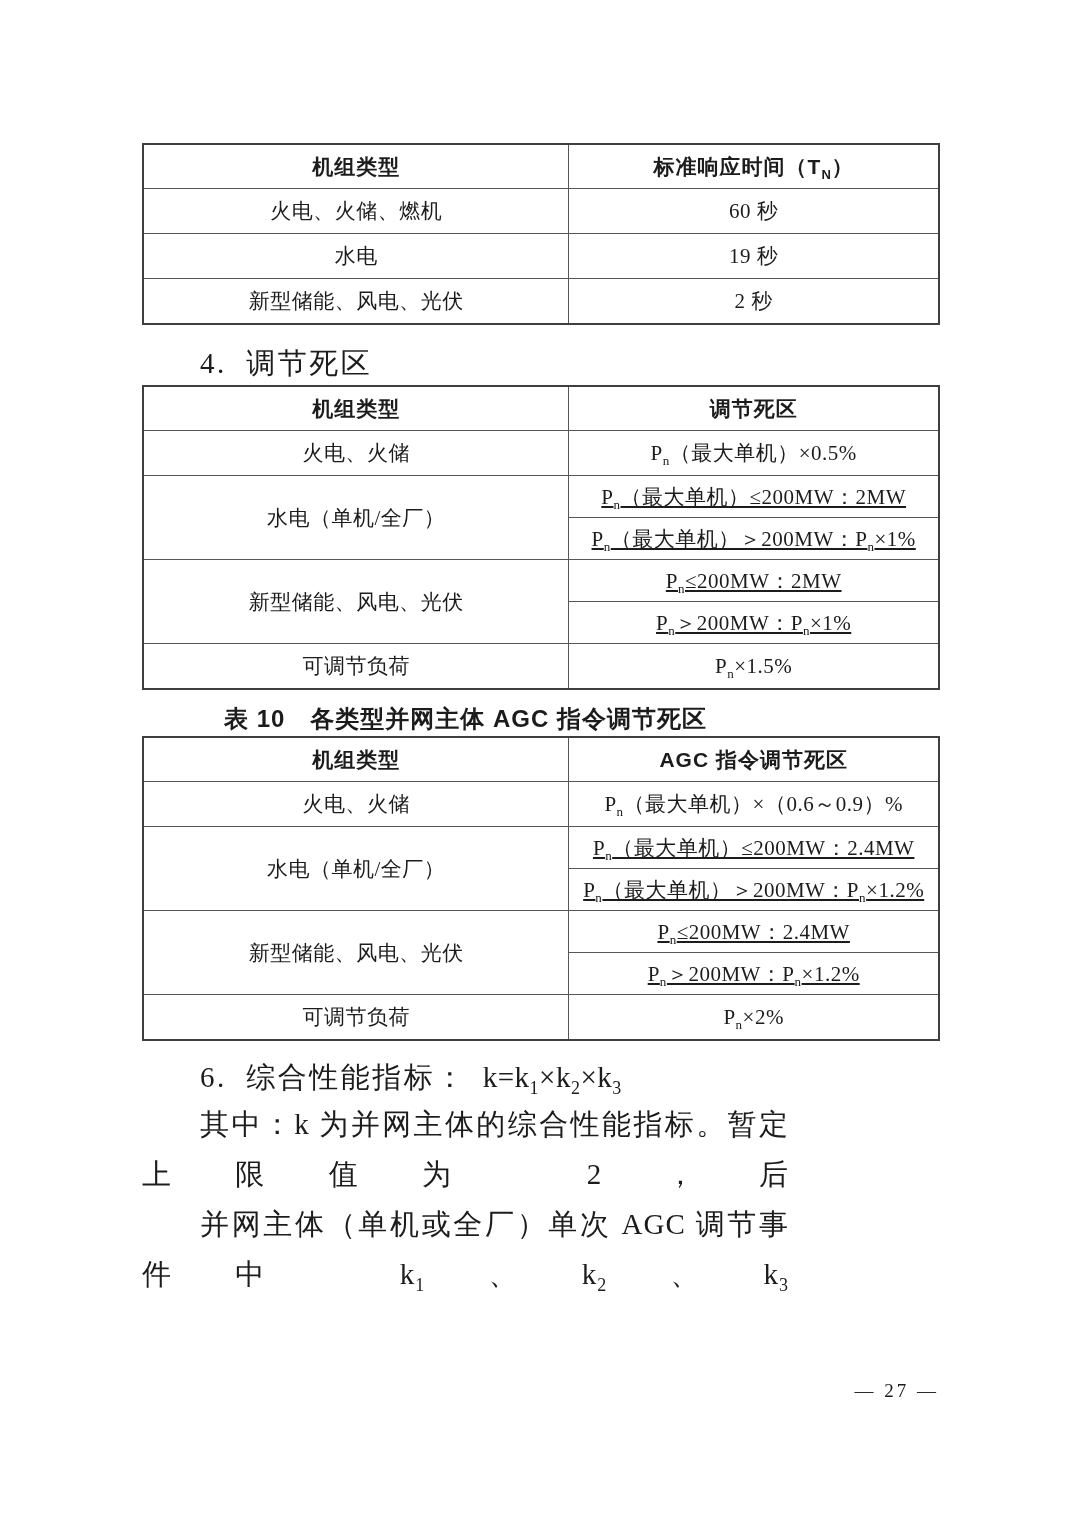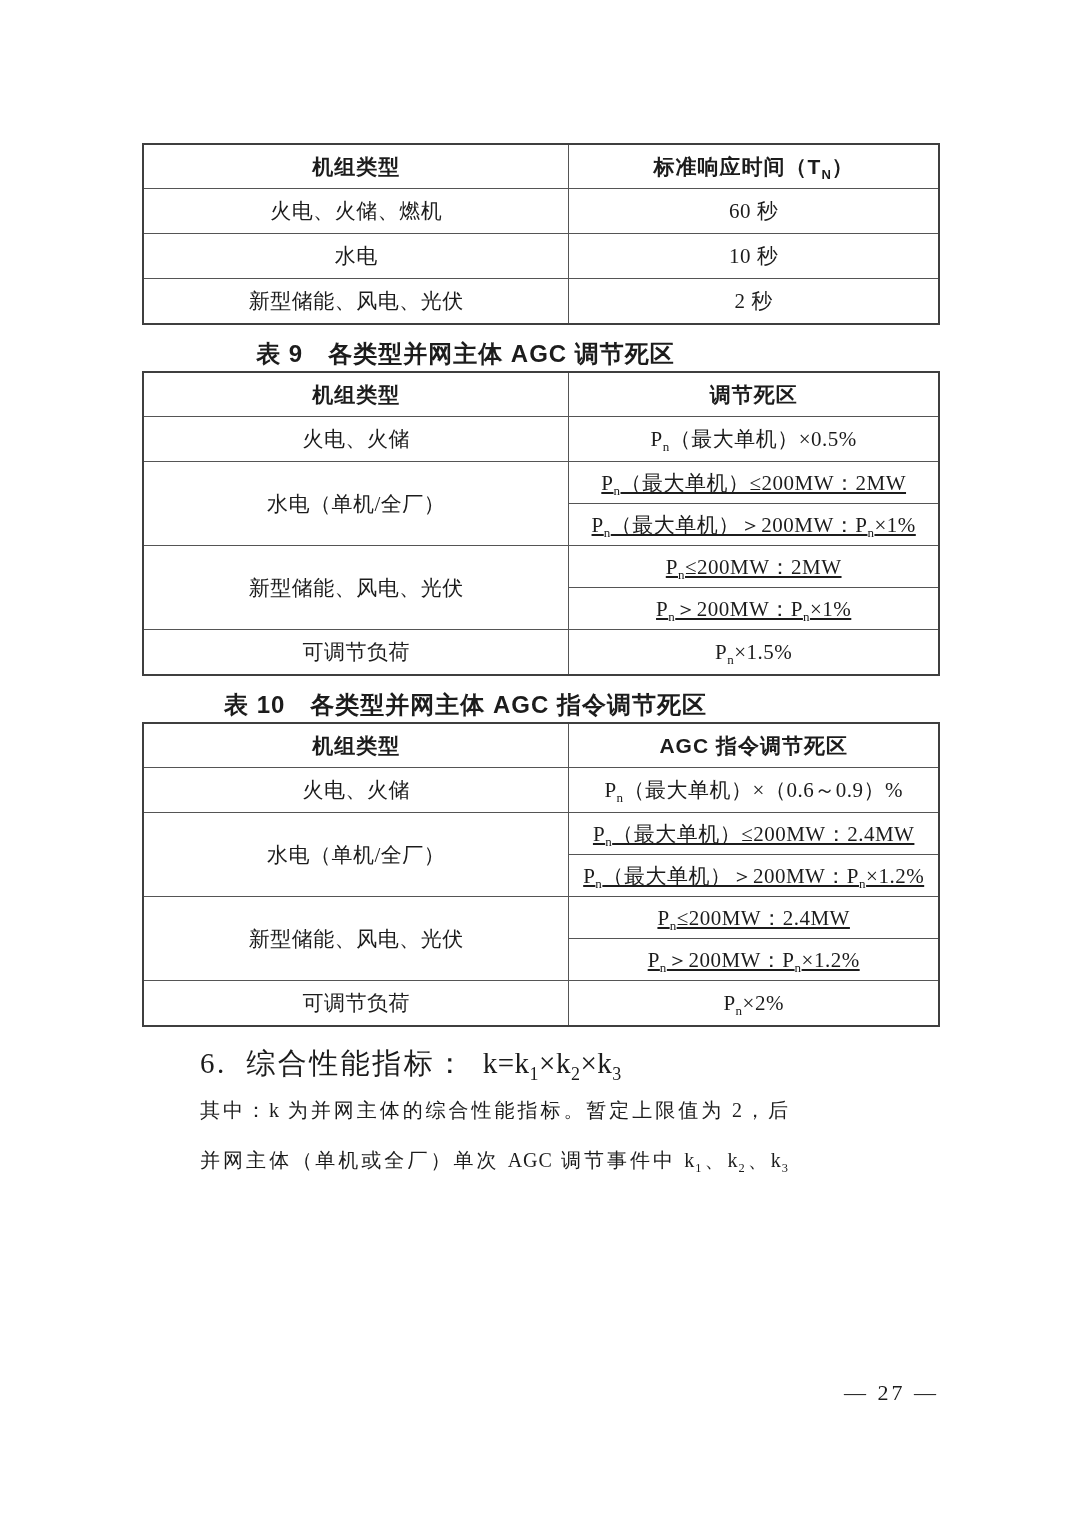--- a/index.html
+++ b/index.html
@@ -66,36 +66,36 @@
     font-size:24px;
     line-height:34px;
     margin:12px 0 0 0;
     text-align:center;
     font-family:"Liberation Sans","DejaVu Sans",sans-serif;
     font-weight:700;
     letter-spacing:1px;
   }
   .table-block{margin-top:0;}
   .para{
-    font-size:20px;
+    font-size:29px;
     line-height:50px;
     letter-spacing:1px;
   }
   .para .line{display:block;}
   .para .indent{text-indent:58px;}
   .jl{
     text-align:justify;
     text-align-last:justify;
   }
   .formula{margin-left:16px;letter-spacing:0.5px;margin-top:36px;}
   .footer{
     position:absolute;
     right:141px;
     top:1380px;
-    font-size:22px;
+    font-size:19px;
     letter-spacing:3px;
   }
 </style>
 </head>
 <body>
 
 <div class="page">
   <div class="content">
 
     <table class="doc-table table-block">
@@ -109,31 +109,31 @@
             <th>标准响应时间（T<sub>N</sub>）</th>
           </tr>
         </thead>
       <tbody>
           <tr>
             <td rowspan="1">火电、火储、燃机</td>
             <td class="">60 秒</td>
           </tr>
           <tr>
             <td rowspan="1">水电</td>
-            <td class="">10 秒</td>
+            <td class="">19 秒</td>
           </tr>
           <tr>
             <td rowspan="1">新型储能、风电、光伏</td>
             <td class="">2 秒</td>
           </tr>
         </tbody>
     </table>
 
-
-    <div class="caption">表 9　各类型并网主体 AGC 调节死区</div>
+    <div class="heading">4.  调节死区</div>
+
 
     <table class="doc-table table-block">
       <colgroup>
           <col class="c1">
           <col class="c2">
         </colgroup>
       <thead>
           <tr>
             <th>机组类型</th>
             <th>调节死区</th>

